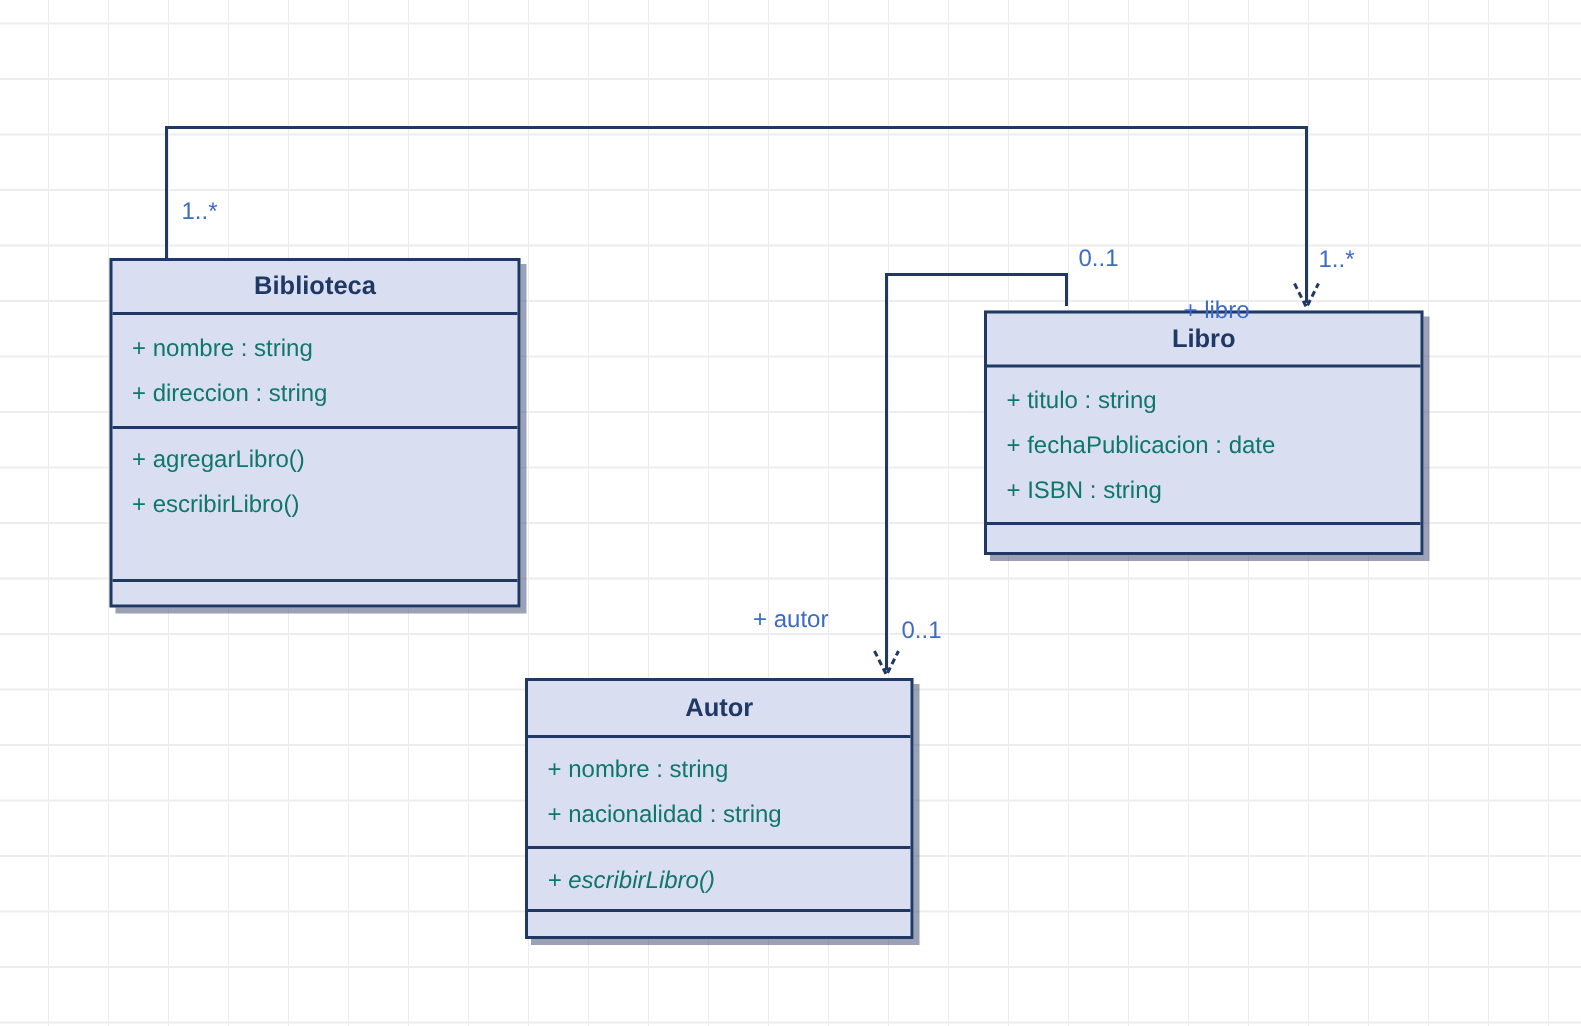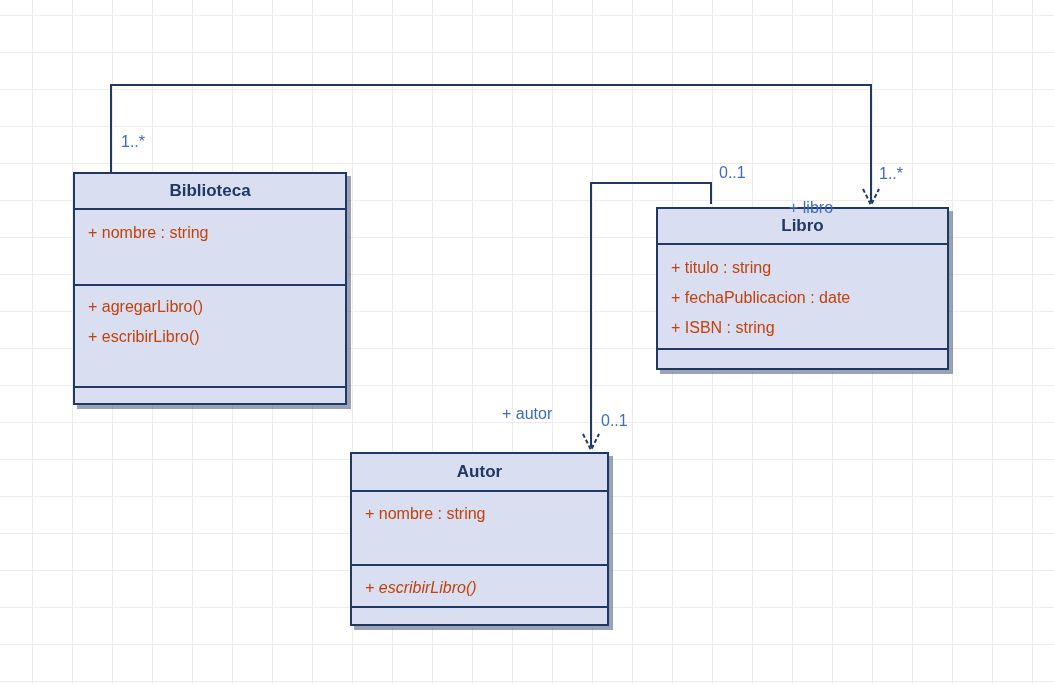--- a/index.html
+++ b/index.html
@@ -26,21 +26,21 @@
     box-shadow:4px 4px 0 rgba(72,86,120,0.55);
     box-sizing:border-box;
   }
   .uml-title {
     text-align:center; font-weight:bold;
     font-size:17px; color:#1f3864;
     border-bottom:2px solid #1f3864;
   }
   .uml-section { border-bottom:2px solid #1f3864; box-sizing:border-box; }
   .member {
-    font-size:16px; color:#c2410c;
+    font-size:16px; color:#0f766e;
     line-height:30px; padding-left:13px; white-space:nowrap;
   }
   .uml-empty { box-sizing:border-box; }
 
   
   #cls-biblioteca { left:73px;  top:172px; width:274px; }
   #cls-biblioteca .uml-title   { line-height:34px; height:34px; }
   #cls-biblioteca .sec-attrs   { height:76px;  padding-top:8px; }
   #cls-biblioteca .sec-methods { height:102px; padding-top:6px; }
   #cls-biblioteca .uml-empty   { height:15px; }
@@ -82,20 +82,21 @@
     <g>
       <path class="conn" d="M711 204 L711 183 L591 183 L591 447"></path>
       <path class="arrowhead" d="M583 434 L591 450 L599 434"></path>
     </g>
   </svg>
 
   <div class="uml-class" id="cls-biblioteca">
     <div class="uml-title">Biblioteca</div>
     <div class="uml-section sec-attrs">
       <div class="member">+ nombre : string</div>
+      <div class="member">+ direccion : string</div>
     </div>
     <div class="uml-section sec-methods">
       <div class="member">+ agregarLibro()</div>
       <div class="member">+ escribirLibro()</div>
     </div>
     <div class="uml-empty"></div>
   </div>
 
   <div class="uml-class" id="cls-libro">
     <div class="uml-title">Libro</div>
@@ -104,20 +105,21 @@
       <div class="member">+ fechaPublicacion : date</div>
       <div class="member">+ ISBN : string</div>
     </div>
     <div class="uml-empty"></div>
   </div>
 
   <div class="uml-class" id="cls-autor">
     <div class="uml-title">Autor</div>
     <div class="uml-section sec-attrs">
       <div class="member">+ nombre : string</div>
+      <div class="member">+ nacionalidad : string</div>
     </div>
     <div class="uml-section sec-methods">
       <div class="member">+ escribirLibro()</div>
     </div>
     <div class="uml-empty"></div>
   </div>
 
   <div class="edge-label" id="lbl-a0-from">1..*</div>
   <div class="edge-label" id="lbl-a0-role">+ libro</div>
   <div class="edge-label" id="lbl-a0-to">1..*</div>

